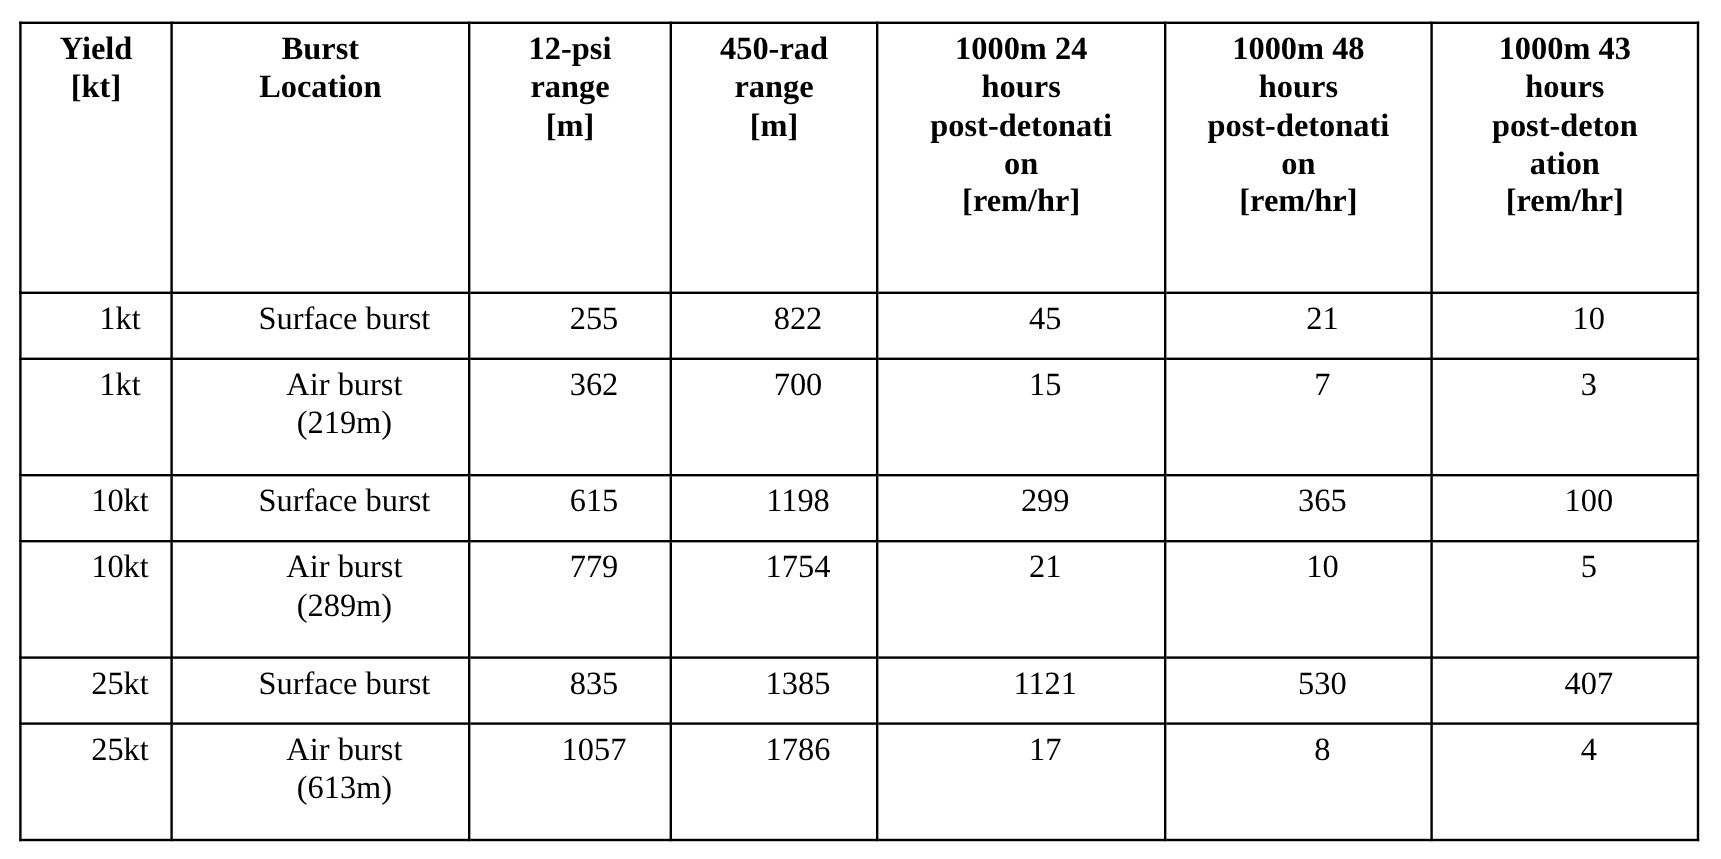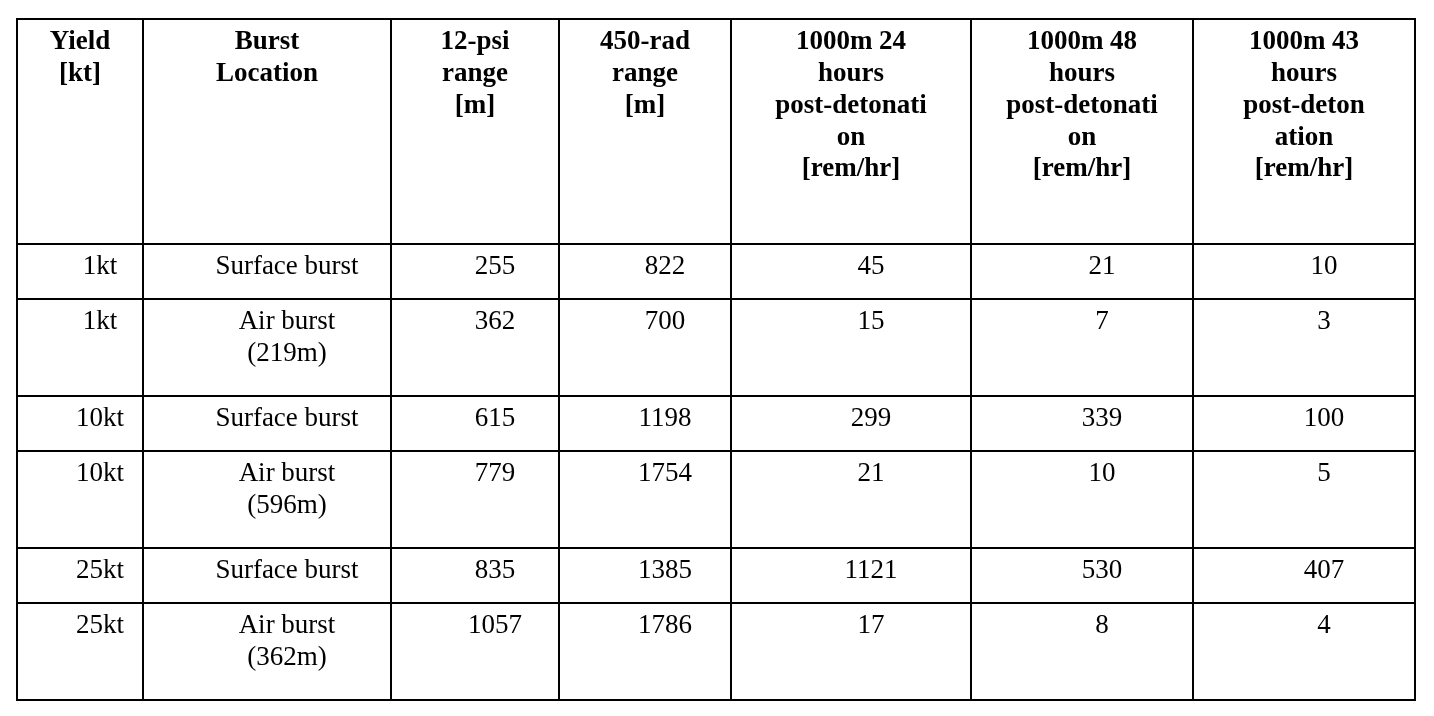--- a/index.html
+++ b/index.html
@@ -152,29 +152,29 @@
       </tr>
 
       <tr class="row-short">
         <td>10kt</td>
         <td>
           <div>Surface burst</div>
         </td>
         <td>615</td>
         <td>1198</td>
         <td>299</td>
-        <td>339</td>
+        <td>365</td>
         <td>100</td>
       </tr>
 
       <tr class="row-tall">
         <td>10kt</td>
         <td>
           <div>Air burst</div>
-          <div>(596m)</div>
+          <div>(289m)</div>
         </td>
         <td>779</td>
         <td>1754</td>
         <td>21</td>
         <td>10</td>
         <td>5</td>
       </tr>
 
       <tr class="row-short">
         <td>25kt</td>
@@ -185,21 +185,21 @@
         <td>1385</td>
         <td>1121</td>
         <td>530</td>
         <td>407</td>
       </tr>
 
       <tr class="row-tall">
         <td>25kt</td>
         <td>
           <div>Air burst</div>
-          <div>(362m)</div>
+          <div>(613m)</div>
         </td>
         <td>1057</td>
         <td>1786</td>
         <td>17</td>
         <td>8</td>
         <td>4</td>
       </tr>
 
     </tbody>
   </table>

